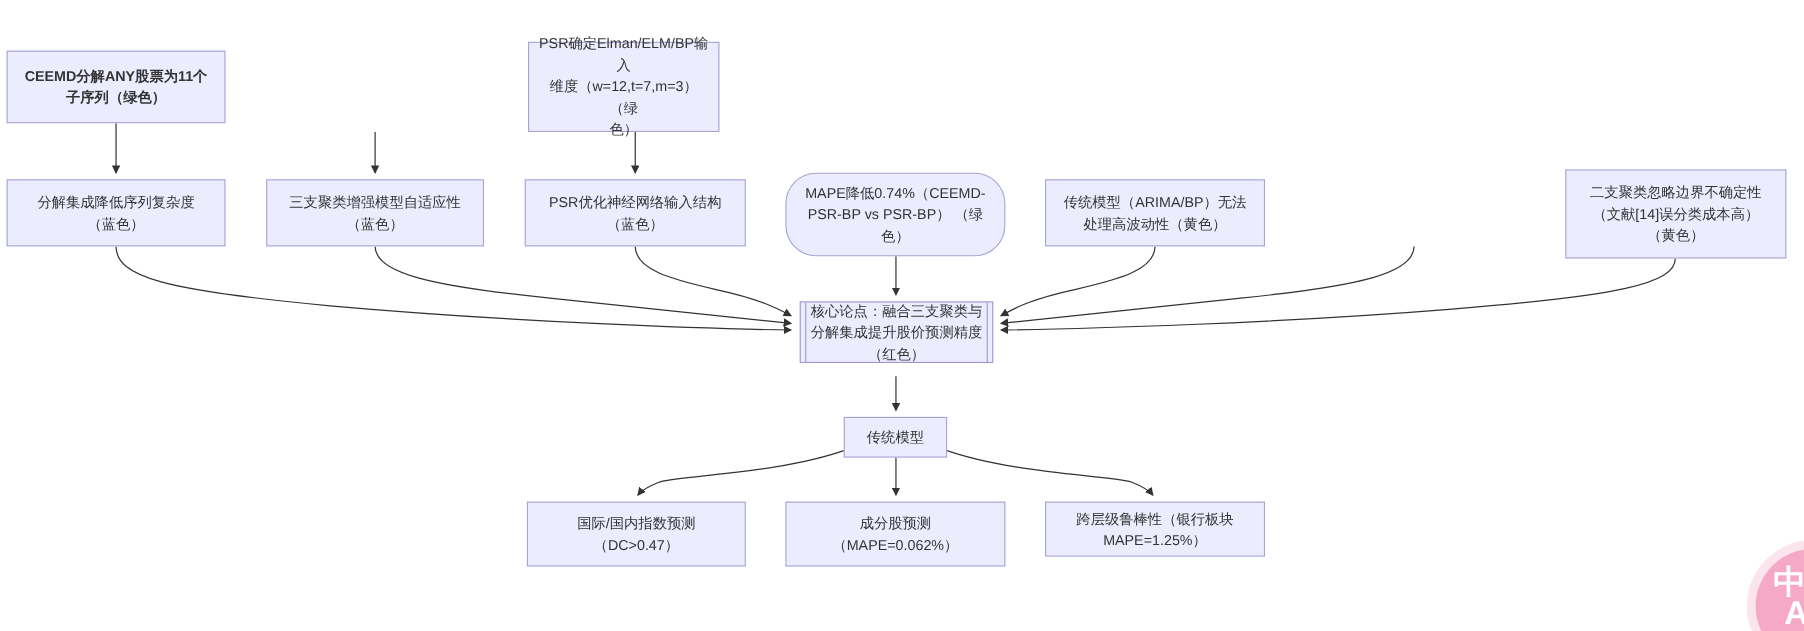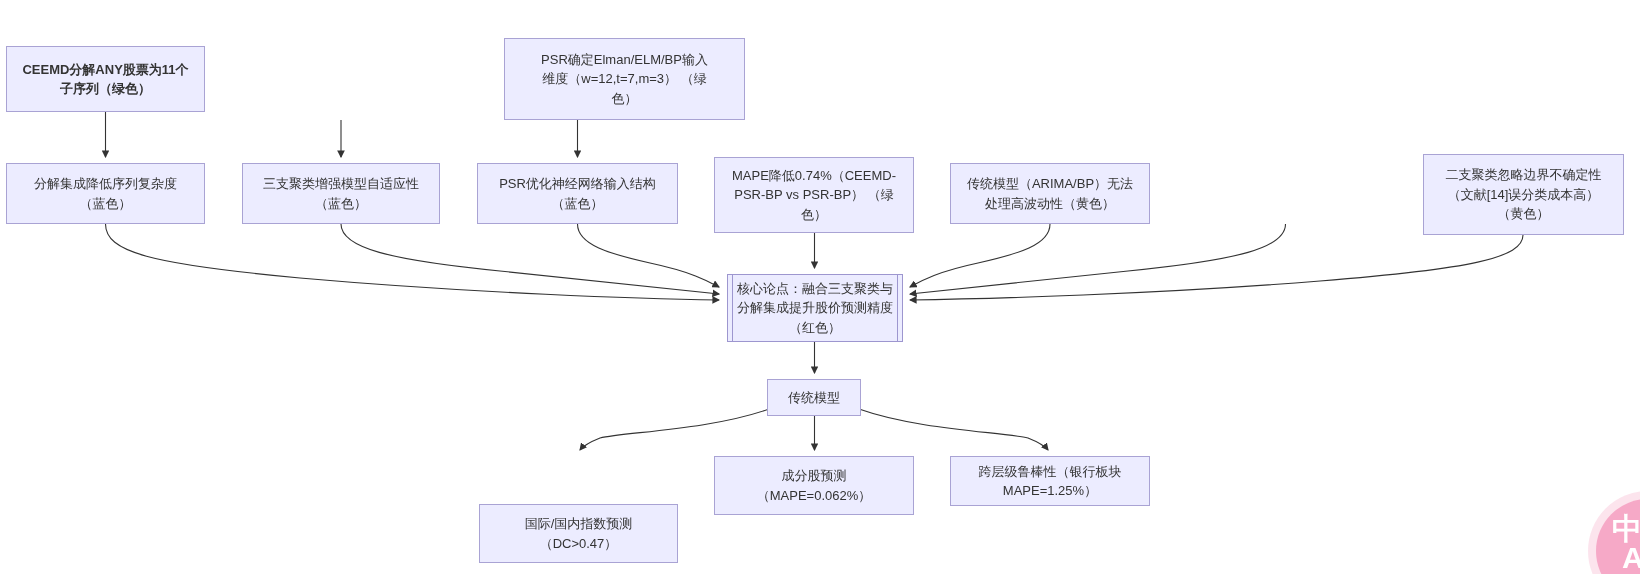--- a/index.html
+++ b/index.html
@@ -112,46 +112,46 @@
       <path d="M814.5,342 L814.5,373" marker-end="url(#arrow)"></path>
 
       <path d="M769,409 C710,430 625,432 600,438 C590,442 584,445 580,450" marker-end="url(#arrow)"></path>
       <path d="M814.5,416 L814.5,450" marker-end="url(#arrow)"></path>
       <path d="M859,409 C918,430 1003,432 1028,438 C1038,442 1044,445 1048,450" marker-end="url(#arrow)"></path>
     </g>
   </svg>
 
   <div class="node" style="left:6px;   top:46px;  width:199px; height:66px;font-weight:bold;">CEEMD分解ANY股票为11个
 子序列（绿色）</div>
-  <div class="node" style="left:504px; top:38px;  width:241px; height:82px;">PSR确定Elman/ELM/BP输入
+  <div class="node" style="left:480px; top:38px;  width:174px; height:82px;">PSR确定Elman/ELM/BP输入
 维度（w=12,t=7,m=3） （绿
 色）</div>
 
   <div class="node" style="left:6px;   top:163px; width:199px; height:61px;">分解集成降低序列复杂度
 （蓝色）</div>
   <div class="node" style="left:242px; top:163px; width:198px; height:61px;">三支聚类增强模型自适应性
 （蓝色）</div>
   <div class="node" style="left:477px; top:163px; width:201px; height:61px;text-align:center;">PSR优化神经网络输入结构
 （蓝色）</div>
-  <div class="node" style="left:714px; top:157px; width:200px; height:76px;">MAPE降低0.74%（CEEMD-
+  <div class="node" style="left:714px; top:157px; width:200px; height:76px;border-radius:28px;">MAPE降低0.74%（CEEMD-
 PSR-BP vs PSR-BP） （绿
 色）</div>
   <div class="node" style="left:950px; top:163px; width:200px; height:61px;">传统模型（ARIMA/BP）无法
 处理高波动性（黄色）</div>
   <div class="node" style="left:1423px;top:154px; width:201px; height:81px;text-align:center;">二支聚类忽略边界不确定性
 （文献[14]误分类成本高）
 （黄色）</div>
 
-  <div class="node core" style="left:727px; top:274px; width:176px; height:68px;">核心论点：融合三支聚类与
+  <div class="node core" style="left:727px; top:274px; width:176px; height:56px;">核心论点：融合三支聚类与
 分解集成提升股价预测精度
 （红色）</div>
 
   <div class="node" style="left:767px; top:379px; width:94px; height:37px;">传统模型</div>
 
-  <div class="node" style="left:479px; top:456px; width:199px; height:59px;margin-top:48px;">国际/国内指数预测
+  <div class="node" style="left:479px; top:456px; width:199px; height:59px;">国际/国内指数预测
 （DC&gt;0.47）</div>
   <div class="node" style="left:714px; top:456px; width:200px; height:59px;">成分股预测
 （MAPE=0.062%）</div>
   <div class="node" style="left:950px; top:456px; width:200px; height:50px;">跨层级鲁棒性（银行板块
 MAPE=1.25%）</div>
 
   <div class="fab">
     <span class="fab-top">中</span>
     <span class="fab-bottom">A</span>
   </div>

